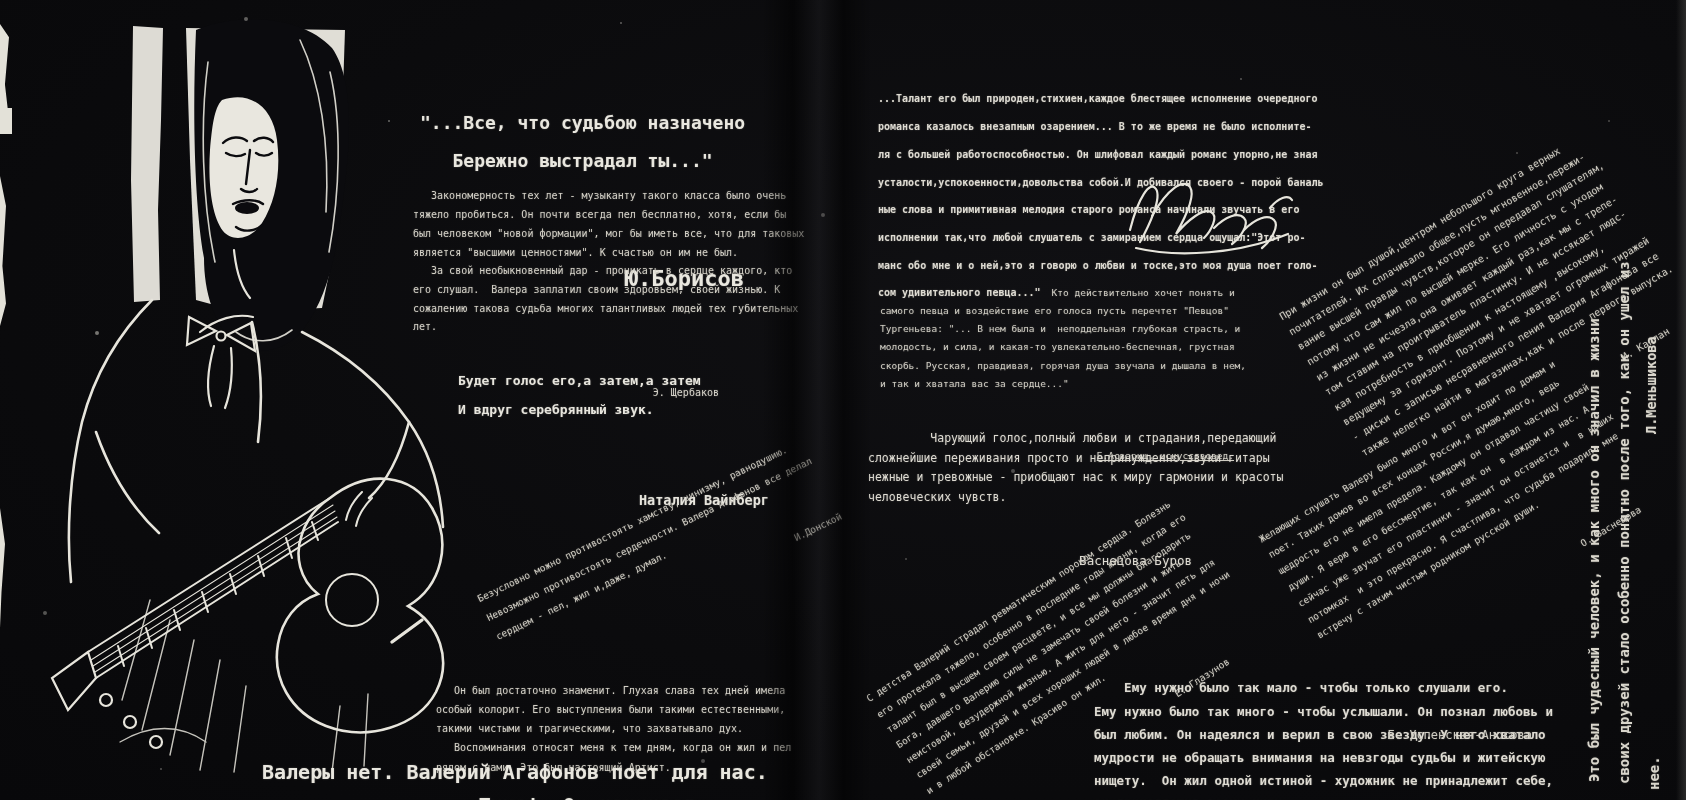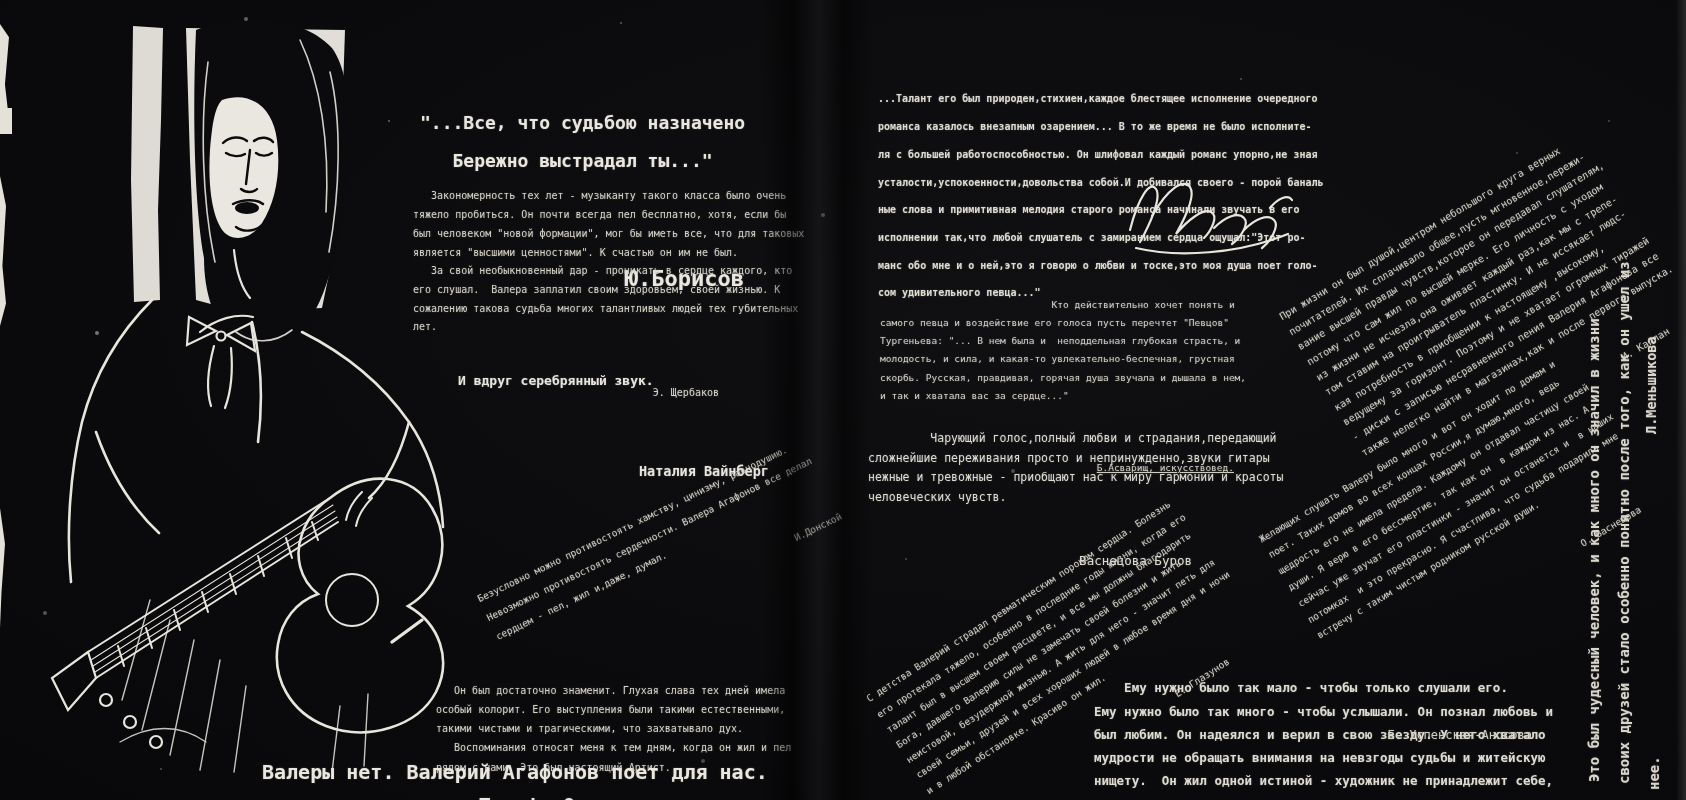--- a/index.html
+++ b/index.html
@@ -22,21 +22,21 @@
   .para1 .sig{padding-right:62px;margin-top:10px;font-size:10px;}
   .poem{left:458px;top:308px;width:315px;font-size:13px;font-weight:700;line-height:29px;color:#e7e5dd;}
   .poem .sig{font-size:13.5px;padding-right:4px;margin-top:4px;}
   .diag{left:455px;top:552px;width:365px;font-size:9.5px;line-height:21px;transform:rotate(-26deg);transform-origin:0 0;color:#cfccc2;}
   .diag .sig{margin-top:-21px;padding-right:2px;}
   .para2{left:436px;top:642px;width:372px;font-size:10px;line-height:19.3px;color:#d5d2c8;}
   .closing{left:262px;top:690px;width:512px;font-size:20px;font-weight:700;line-height:33px;color:#e9e7df;}
 
   
   .ptop{left:878px;top:30px;width:522px;font-size:10px;font-weight:700;line-height:27.7px;color:#dedbd2;}
-  .turg{left:880px;top:260px;width:362px;font-size:9.5px;line-height:18.1px;color:#cfccc2;}
+  .turg{left:880px;top:248px;width:362px;font-size:9.5px;line-height:18.1px;color:#cfccc2;}
   .turg .sig{padding-right:8px;margin-top:18px;text-decoration:underline;}
   .charm{left:868px;top:390px;width:424px;font-size:11.5px;font-weight:400;line-height:19.6px;color:#dedbd2;}
   .charm .sig{font-size:12.5px;padding-right:100px;margin-top:4px;}
   .rot{transform-origin:0 0;color:#cfccc2;}
   .rtop{left:1258px;top:280px;width:332px;font-size:10px;line-height:17.6px;transform:rotate(-31deg);}
   .rtop .sig{padding-right:6px;}
   .rmid{left:1236px;top:500px;width:352px;font-size:9.5px;line-height:18.8px;transform:rotate(-31deg);}
   .rmid .sig{padding-right:10px;}
   .rbot{left:843px;top:662px;width:368px;font-size:9.5px;line-height:18.2px;transform:rotate(-33deg);}
   .rbot .sig{padding-right:44px;}
@@ -170,21 +170,21 @@
     <div><div class="tline">"...Все, что судьбою назначено</div><div class="tline">   Бережно выстрадал ты..."</div></div>
     <span class="sig">Ю.Борисов</span>
   </div>
 
   <div class="blk para1 glow">
     <div><div class="tline">   Закономерность тех лет - музыканту такого класса было очень</div><div class="tline">тяжело пробиться. Он почти всегда пел бесплатно, хотя, если бы</div><div class="tline">был человеком "новой формации", мог бы иметь все, что для таковых</div><div class="tline">является "высшими ценностями". К счастью он им не был.</div><div class="tline">   За свой необыкновенный дар - проникать в сердце каждого, кто</div><div class="tline">его слушал.  Валера заплатил своим здоровьем, своей жизнью. К</div><div class="tline">сожалению такова судьба многих талантливых людей тех губительных</div><div class="tline">лет.</div></div>
     <span class="sig">Э. Щербаков</span>
   </div>
 
   <div class="blk poem glow">
-    <div><div class="tline">И вдруг серебрянный звук.</div></div>
+    <div><div class="tline">Будет голос его,а затем,а затем</div><div class="tline">И вдруг серебрянный звук.</div></div>
     <span class="sig">Наталия Вайнберг</span>
   </div>
 
   <div class="blk diag glow">
     <div><div class="tline">Безусловно можно противостоять хамству, цинизму, равнодушию.</div><div class="tline">Невозможно противостоять сердечности. Валера Агафонов все делал</div><div class="tline">сердцем - пел, жил и,даже, думал.</div></div>
     <span class="sig">И.Донской</span>
   </div>
 
   <div class="blk para2 glow">
     <div><div class="tline">   Он был достаточно знаменит. Глухая слава тех дней имела</div><div class="tline">особый колорит. Его выступления были такими естественными,</div><div class="tline">такими чистыми и трагическими, что захватывало дух.</div><div class="tline">   Воспоминания относят меня к тем дням, когда он жил и пел</div><div class="tline">рядом с нами. Это был настоящий Артист.</div></div>

